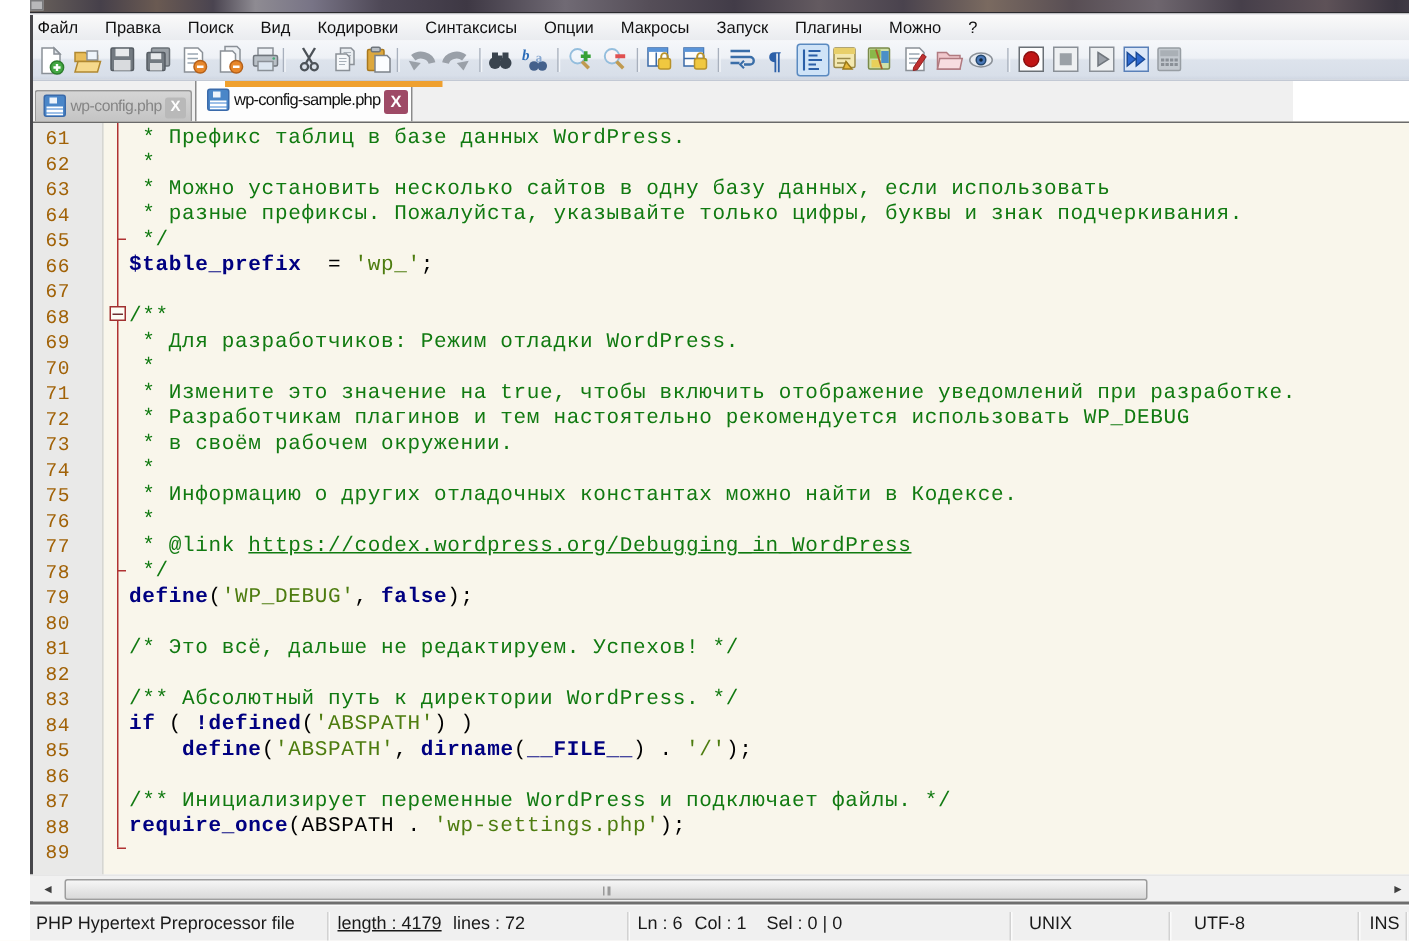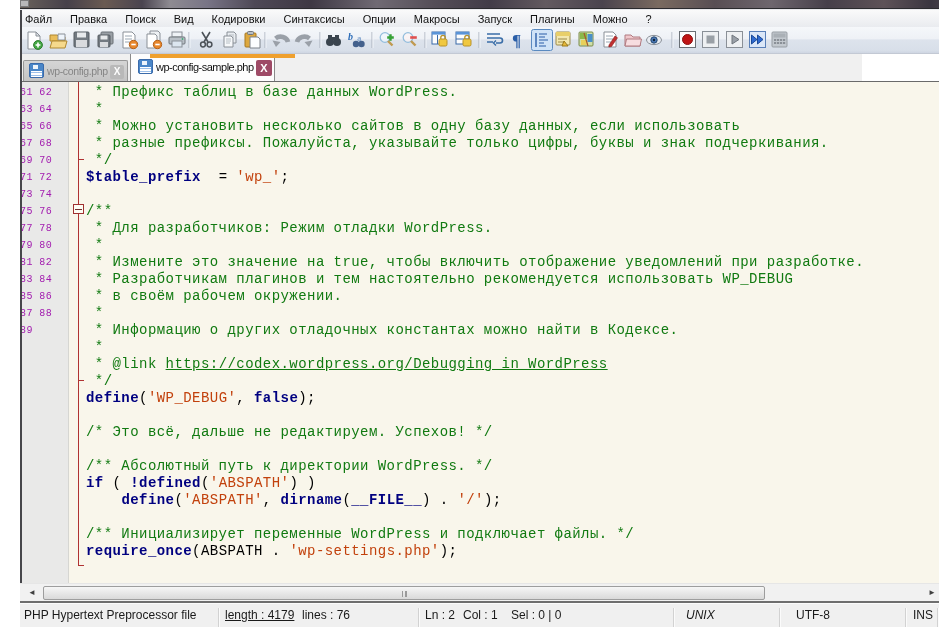--- a/index.html
+++ b/index.html
@@ -43,32 +43,32 @@
 .ticon:before { content:""; position:absolute; left:3px; top:1px; width:5px; height:4px; background:#eef4fb; }
 .ticon:after { content:""; position:absolute; left:1px; top:7px; width:11px; height:6px;
   background:repeating-linear-gradient(#ffffff 0 1.2px, #9ec0e8 1.2px 2.4px); }
 .closebox { position:absolute; font-size:11px; text-align:center; }
 
 
 #editor { left:0; top:81px; width:922px; height:502px; background:#f9f6eb;
   border-top:1px solid #6a6a6a; }
 #edgeL { left:0; top:10px; width:2px; height:594px; background:#46464a; }
 #margin { position:absolute; left:2px; top:0; width:47px; height:502px; background:#e9e9e8; border-right:1px solid #d6d6d2;}
-#nums { position:absolute; left:0; top:2px; width:37px; text-align:left;
-  font-family:"Liberation Mono", monospace; font-size:10px; letter-spacing:0.44px; line-height:17px; color:#a21caf; }
+#nums { position:absolute; left:0; top:2px; width:37px; text-align:center;
+  font-family:"Liberation Mono", monospace; font-size:13px; letter-spacing:0.44px; line-height:17px; color:#a16207; }
 #foldline { position:absolute; left:58px; top:0px; width:1px; height:483px; background:#b03232; }
 .ftick { position:absolute; left:58px; width:6px; height:1px; background:#b03232; }
 #foldbox { position:absolute; left:53px; top:122px; width:11px; height:10px; background:#fdfdf4;
   border:1px solid #a03030; }
 #foldbox:before { content:""; position:absolute; left:1px; top:3.5px; width:7px; height:1px; background:#703030; }
 #code { position:absolute; left:66px; top:2px; font-family:"Liberation Mono", monospace;
   font-size:14px; letter-spacing:0.44px; line-height:17px; color:#000; white-space:pre; }
 .c { color:#117a11; }
 .k { color:#000080; font-weight:bold; }
-.s { color:#c2410c; }
+.s { color:#4d7c0f; }
 .u { text-decoration:underline; }
 
 
 #vscroll { left:921px; top:81px; width:18px; height:502px; background:#f2f2f2; border-left:1px solid #c9c9c9;}
 .varr { position:absolute; left:0; width:18px; height:17px; text-align:center; font-size:8px; color:#505050; line-height:17px;}
 #vthumb { position:absolute; left:2px; top:331px; width:14px; height:153px;
   background:linear-gradient(90deg,#f4f4f4,#dcdcdc); border:1px solid #9d9d9d; border-radius:2px; }
 #vgrip { position:absolute; left:4px; top:52px; width:6px; height:5px;
   border-top:1px solid #9a9a9a; border-bottom:1px solid #9a9a9a; }
 #vgrip:before{ content:""; position:absolute; left:0; top:1.5px; width:6px; height:1px; background:#9a9a9a;}
@@ -432,25 +432,25 @@
         <div id="hgrip"></div>
       </div>
     <div class="harr" style="left:903px;">►</div>
     <div id="corner"></div>
   </div>
 
   <div class="abs" id="statline"></div>
   <div class="abs" id="status">
     <div style="left:4px;">PHP Hypertext Preprocessor file</div>
     <div style="left:205px;text-decoration:underline;">length : 4179</div>
-    <div style="left:282px;">lines : 76</div>
-    <div style="left:405px;">Ln : 2</div>
+    <div style="left:282px;">lines : 72</div>
+    <div style="left:405px;">Ln : 6</div>
     <div style="left:443px;">Col : 1</div>
     <div style="left:491px;">Sel : 0 | 0</div>
-    <div style="left:666px;font-style:italic;">UNIX</div>
+    <div style="left:666px;">UNIX</div>
     <div style="left:776px;">UTF-8</div>
     <div style="left:893px;">INS</div>
     <div class="ssep" style="left:198px;"></div>
     <div class="ssep" style="left:398px;"></div>
     <div class="ssep" style="left:653px;"></div>
     <div class="ssep" style="left:759px;"></div>
     <div class="ssep" style="left:885px;"></div>
     <div class="ssep" style="left:917px;"></div>
   </div>
 </div>

